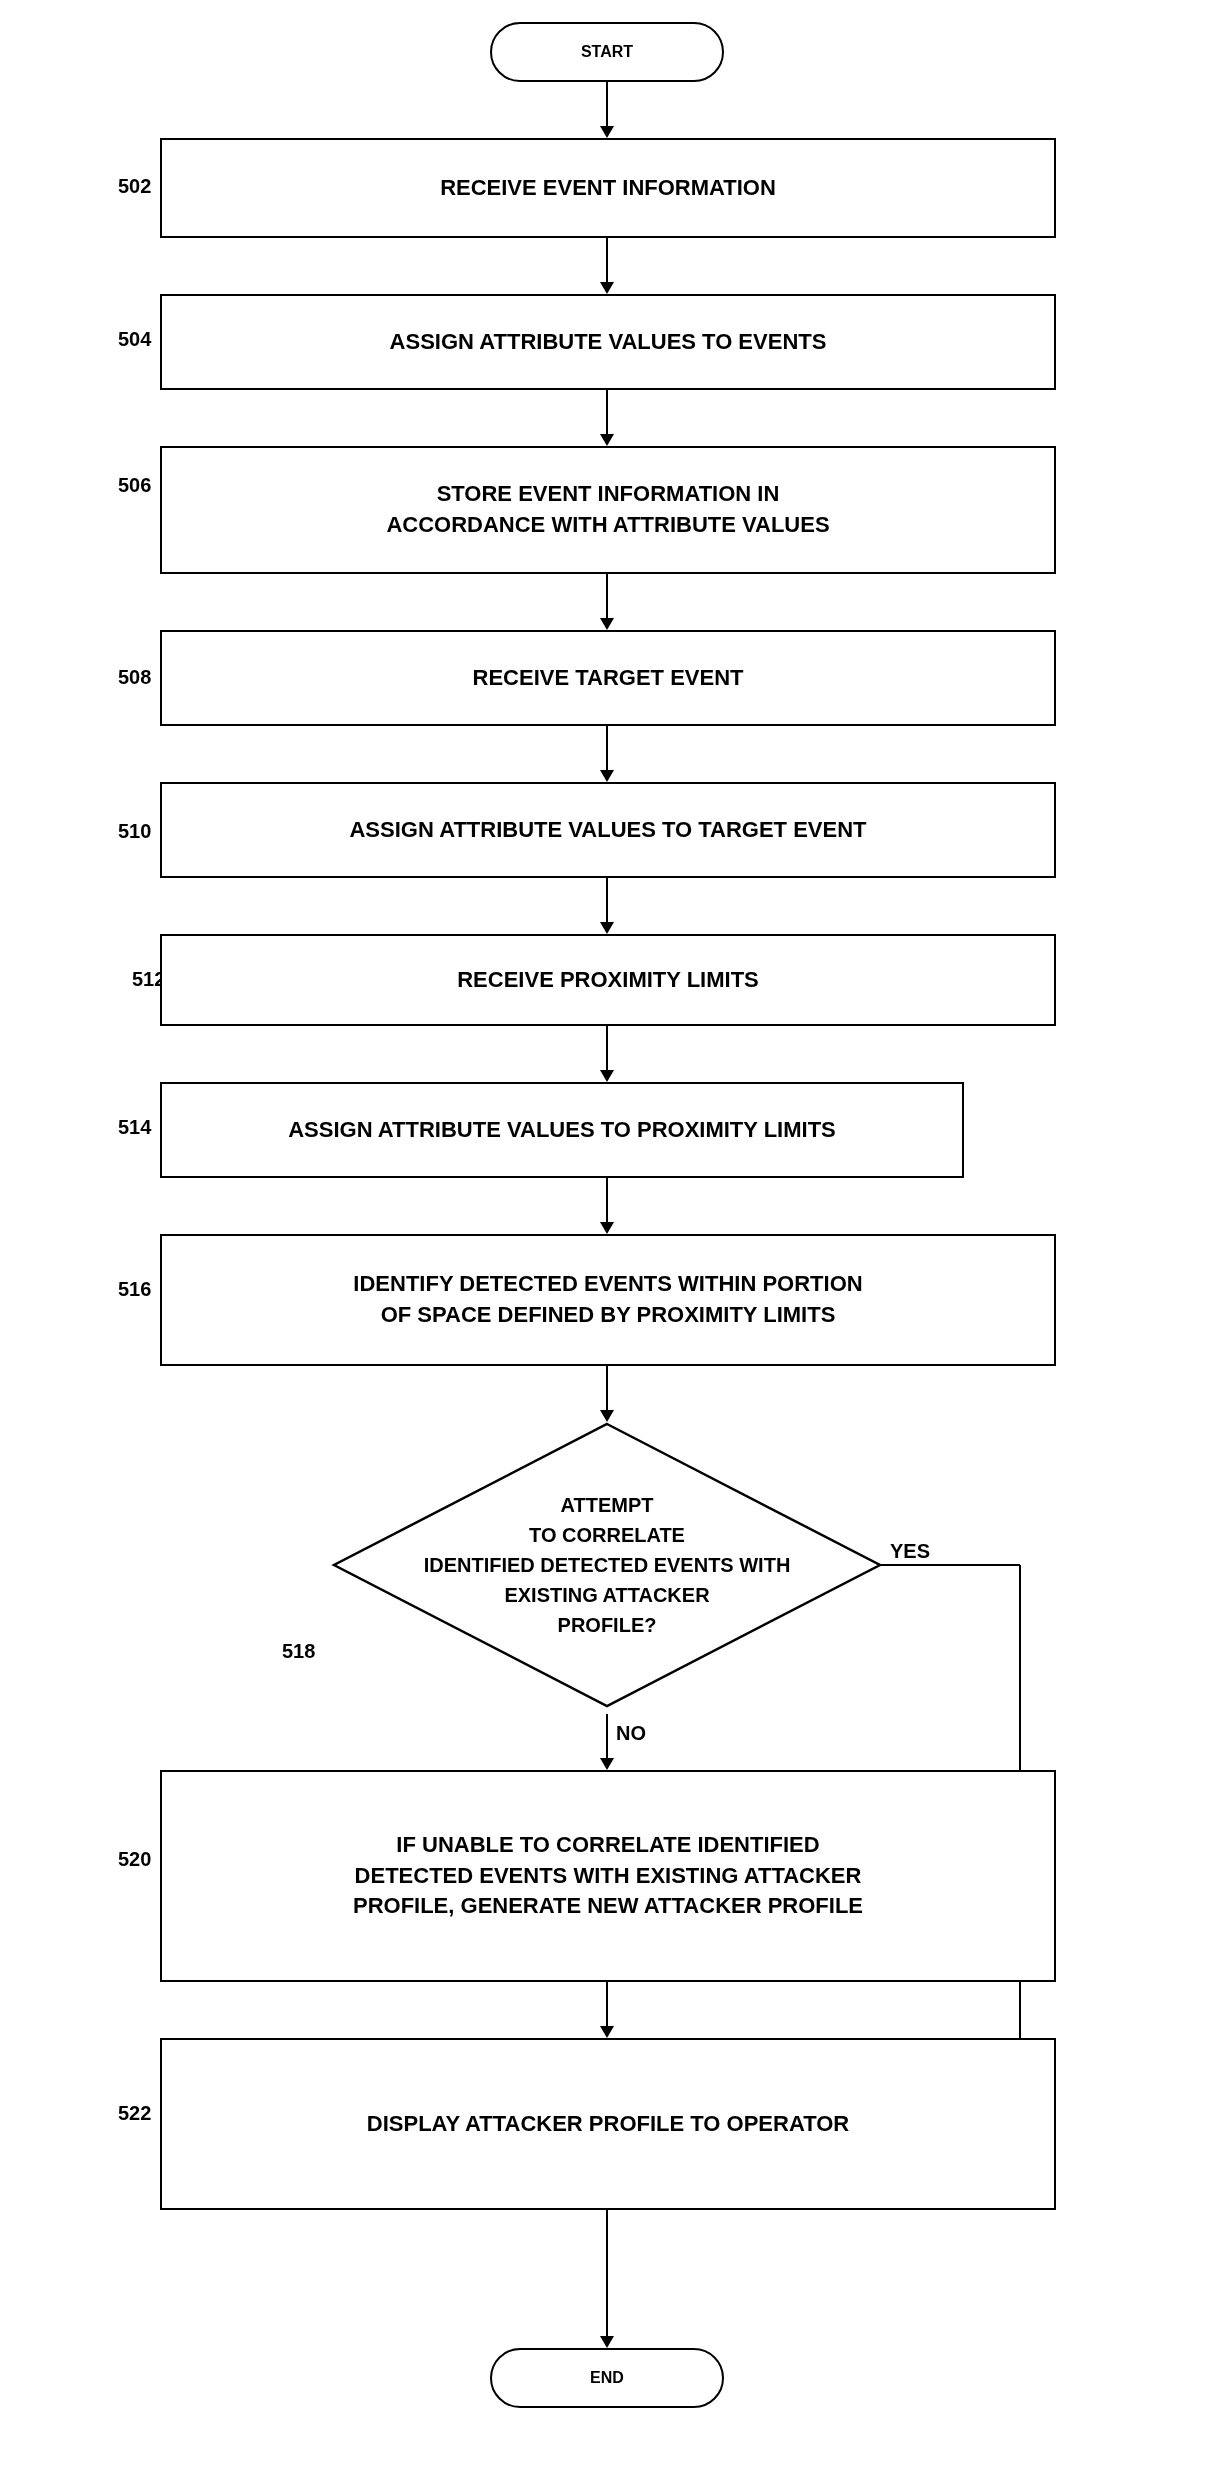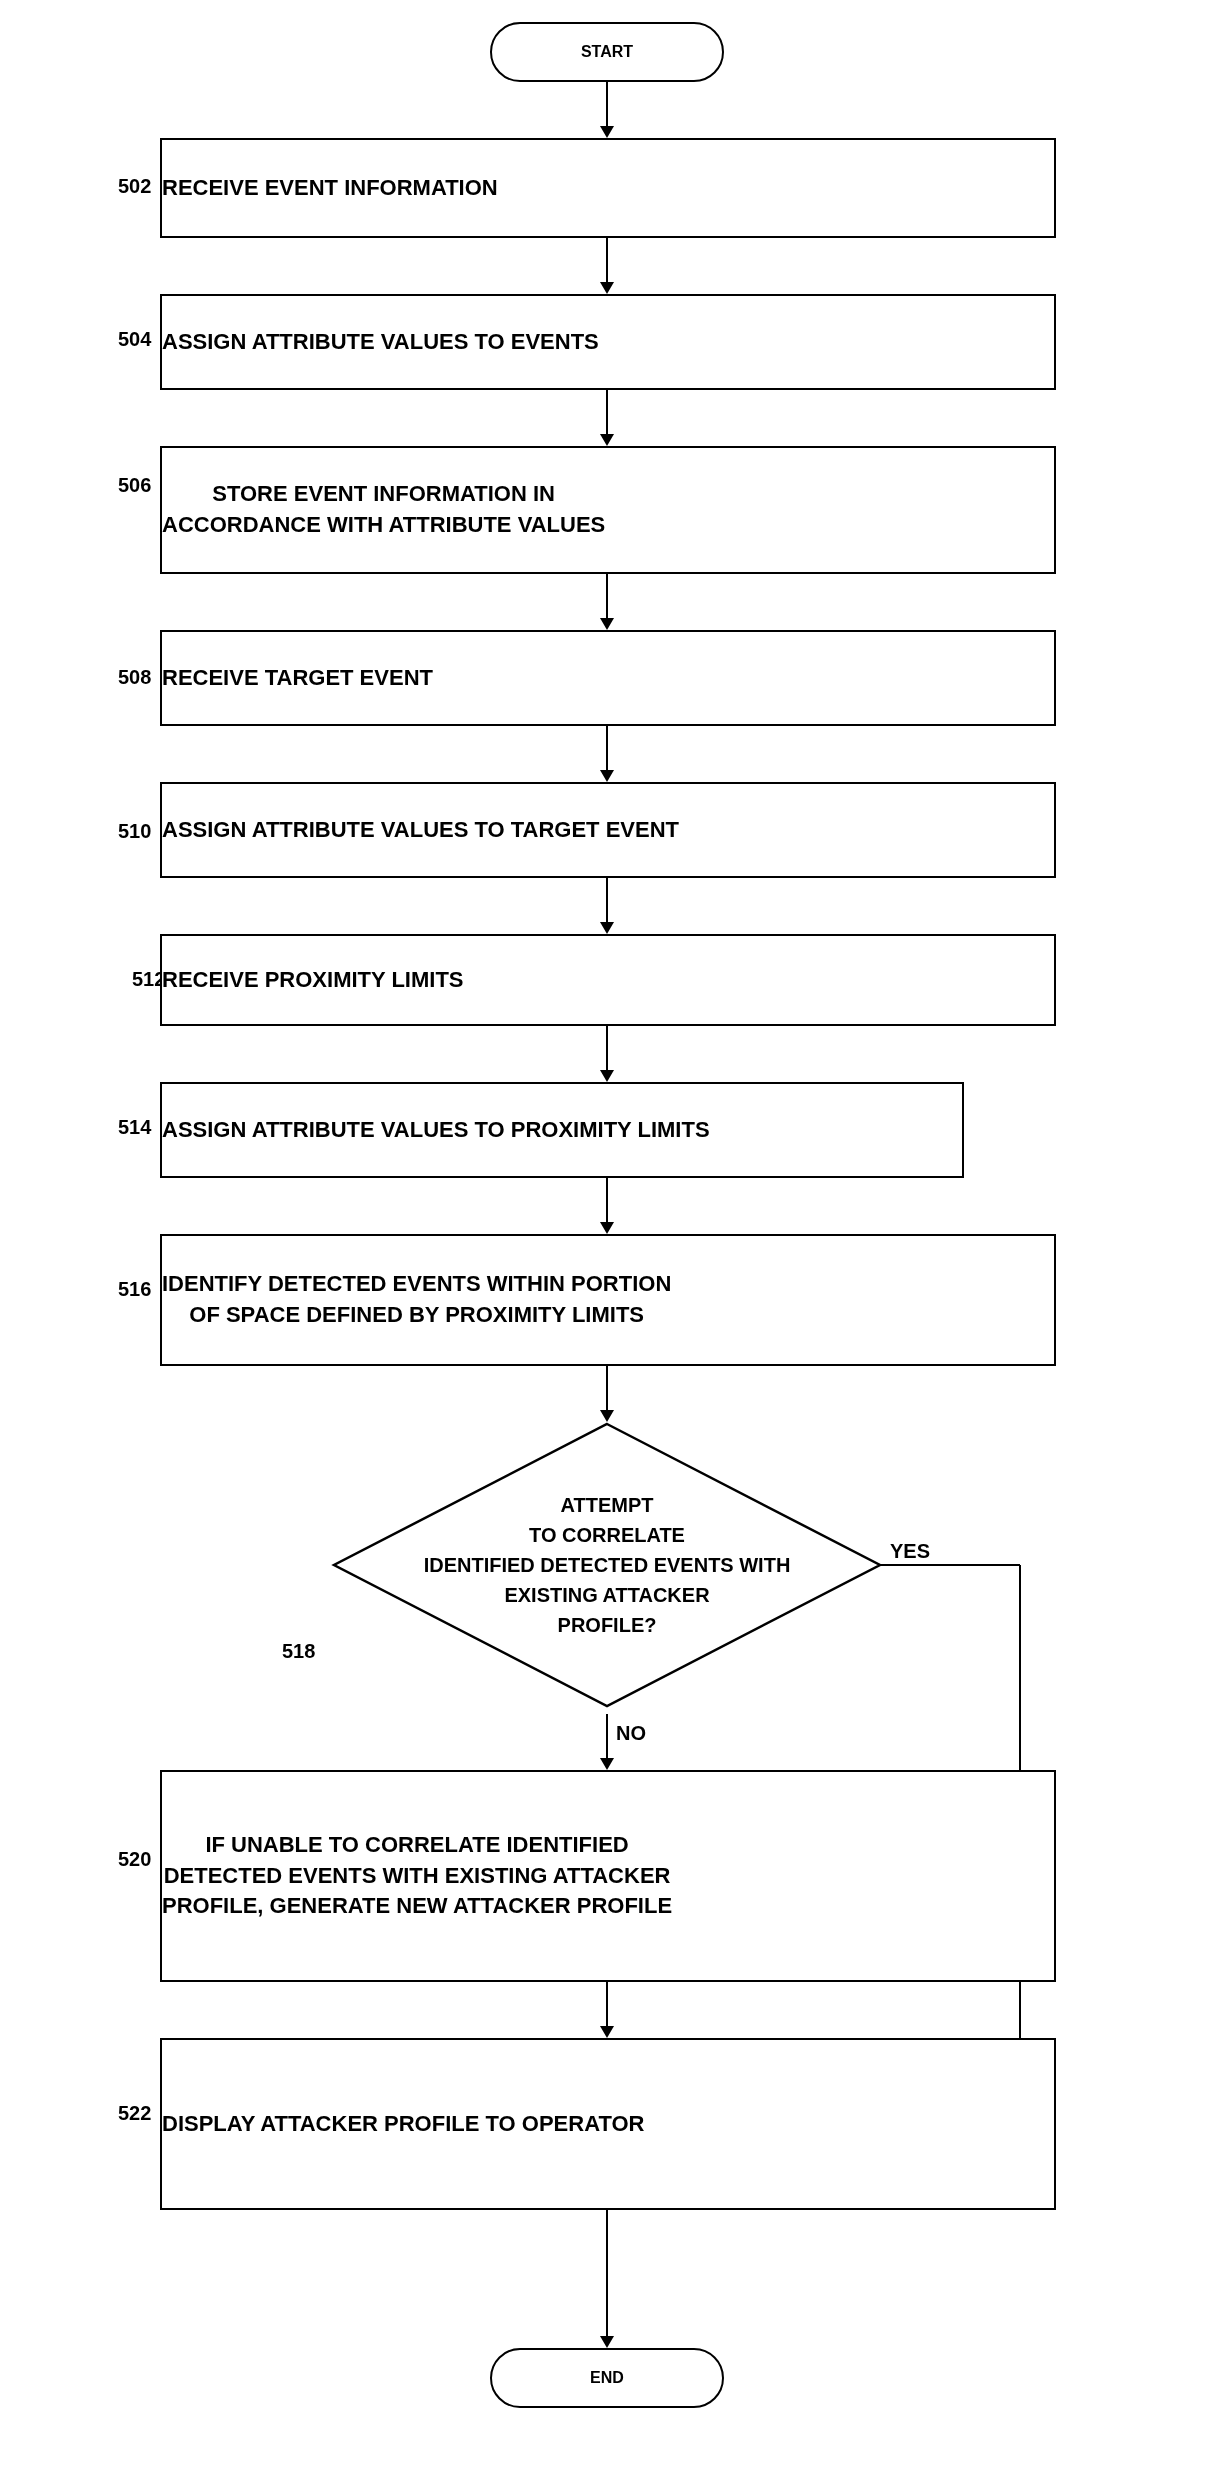--- a/index.html
+++ b/index.html
@@ -35,21 +35,21 @@
     background: #fff;
     text-align: center;
   }
   .fc-rect {
     position: absolute;
     border: 2.5px solid #000;
     font-size: 22px;
     font-weight: bold;
     display: flex;
     align-items: center;
-    justify-content: flex-start;
+    justify-content: center;
     background: #fff;
     text-align: center;
     line-height: 1.4;
   }
   .fc-label {
     position: absolute;
     font-size: 20px;
     font-weight: bold;
     color: #000;
   }

